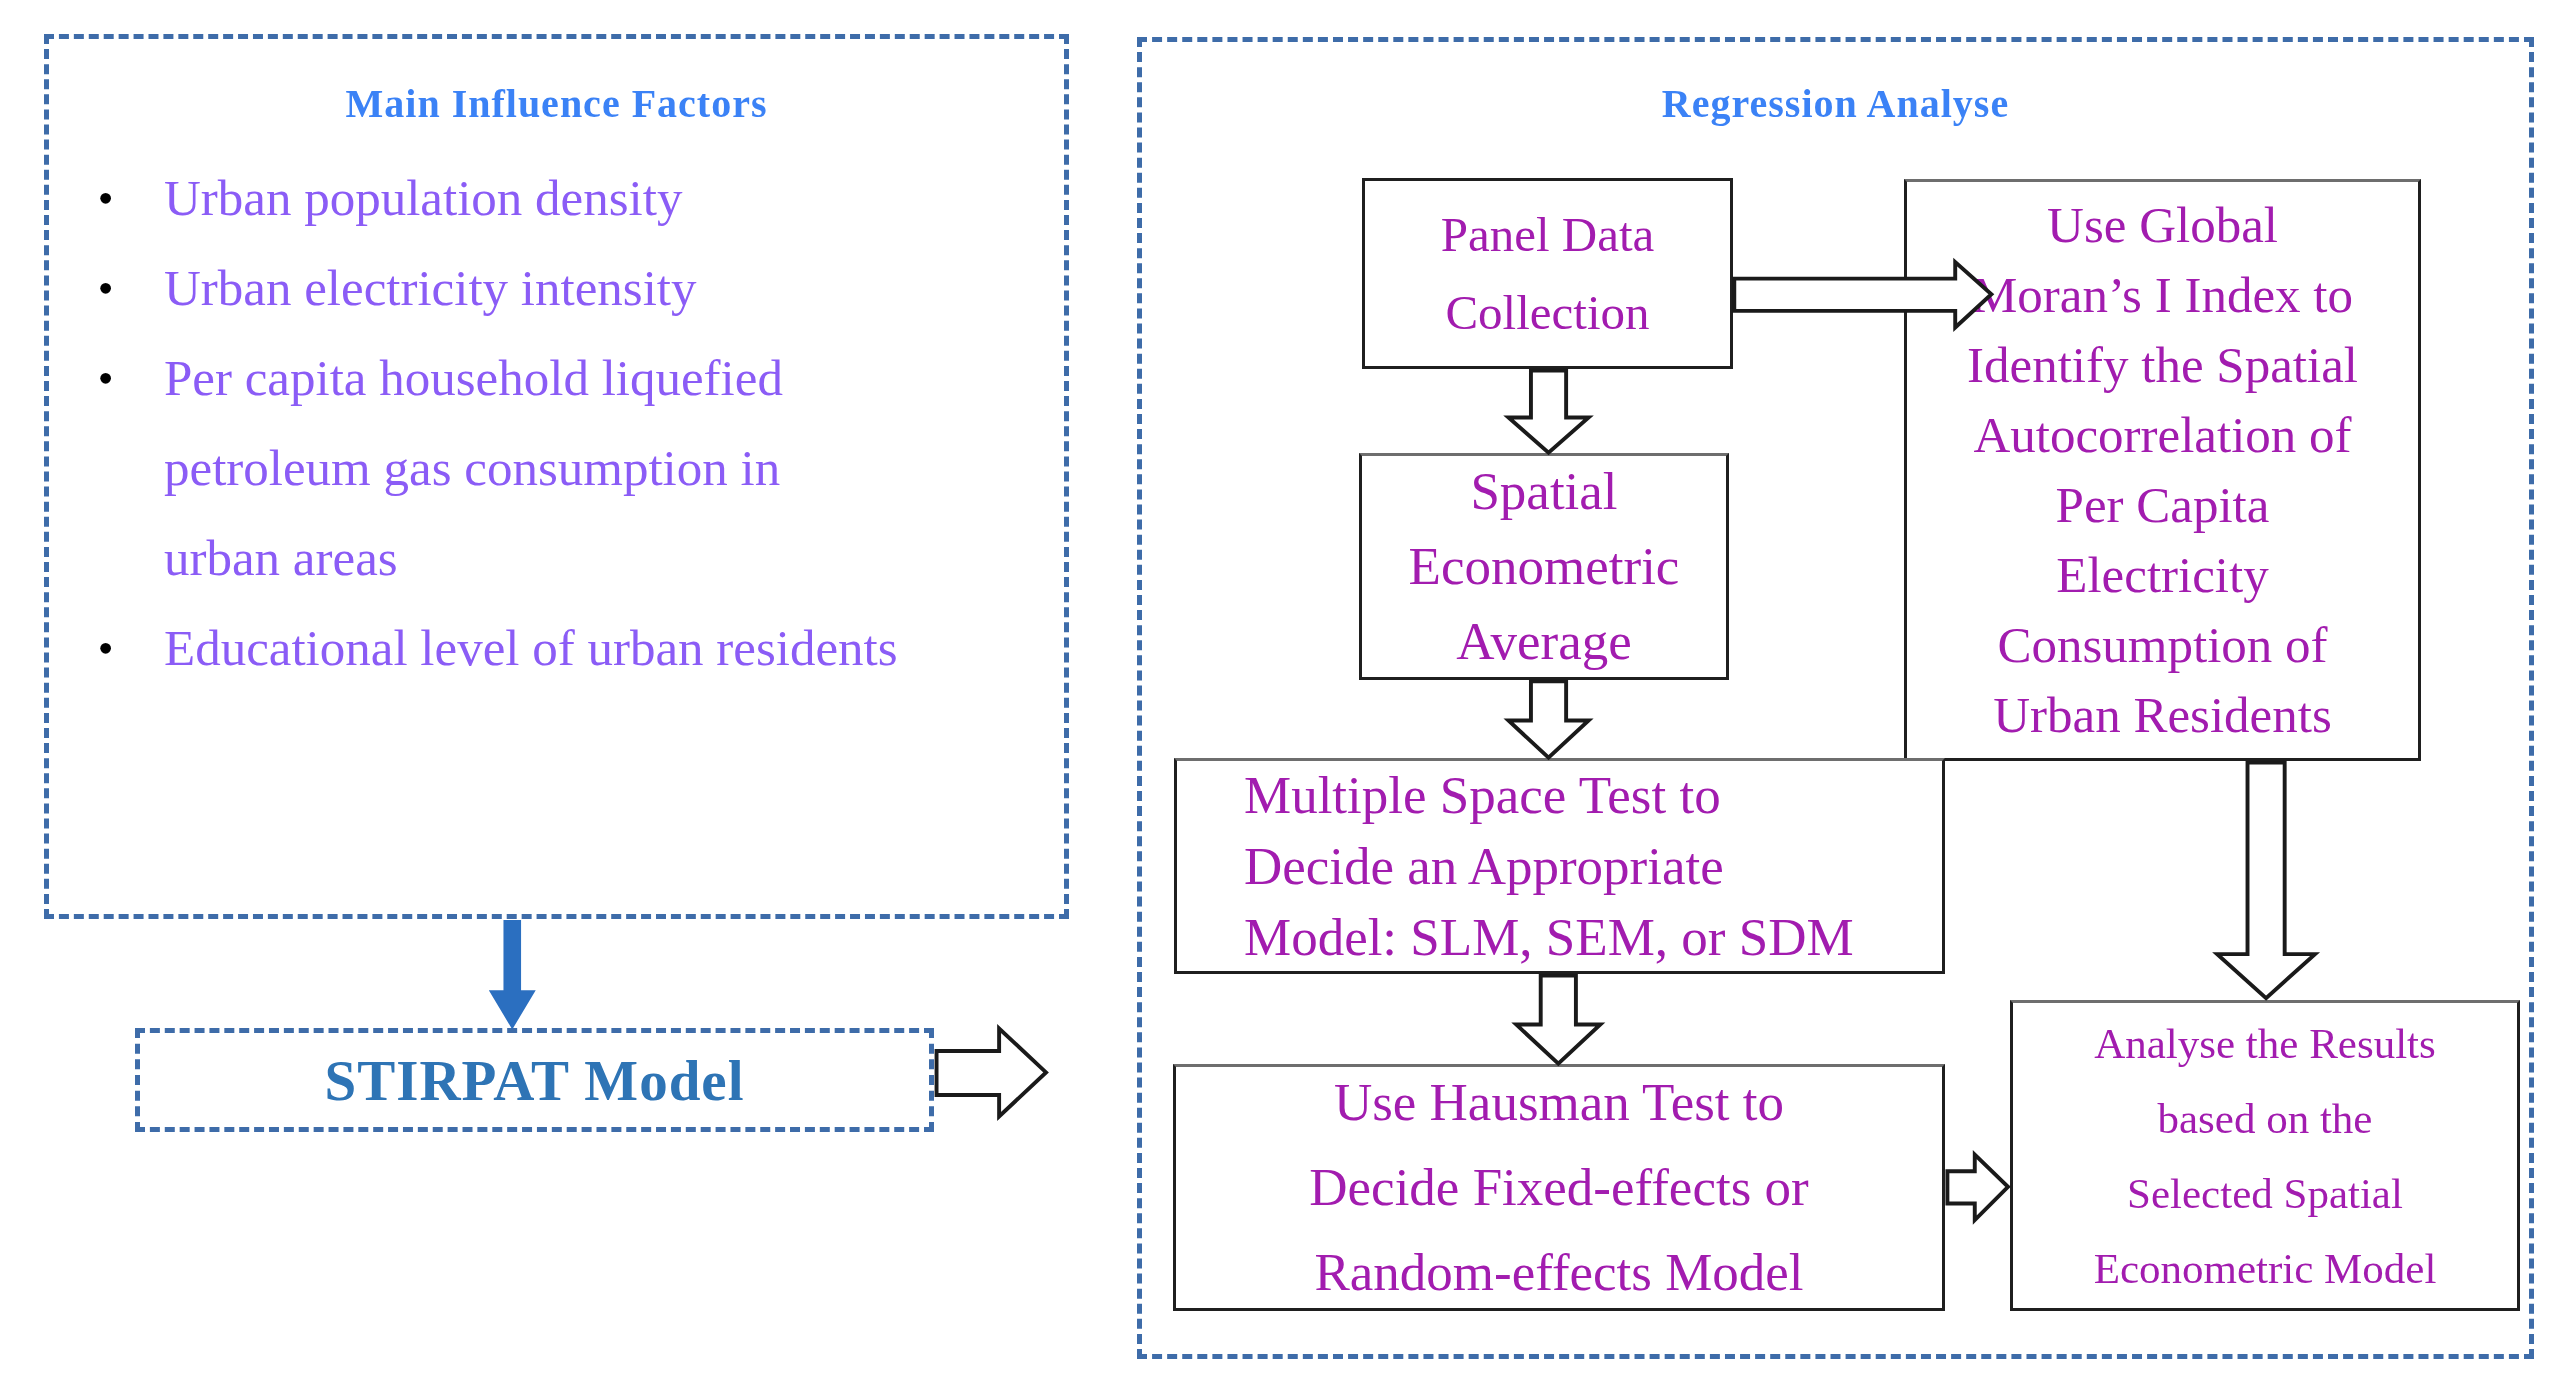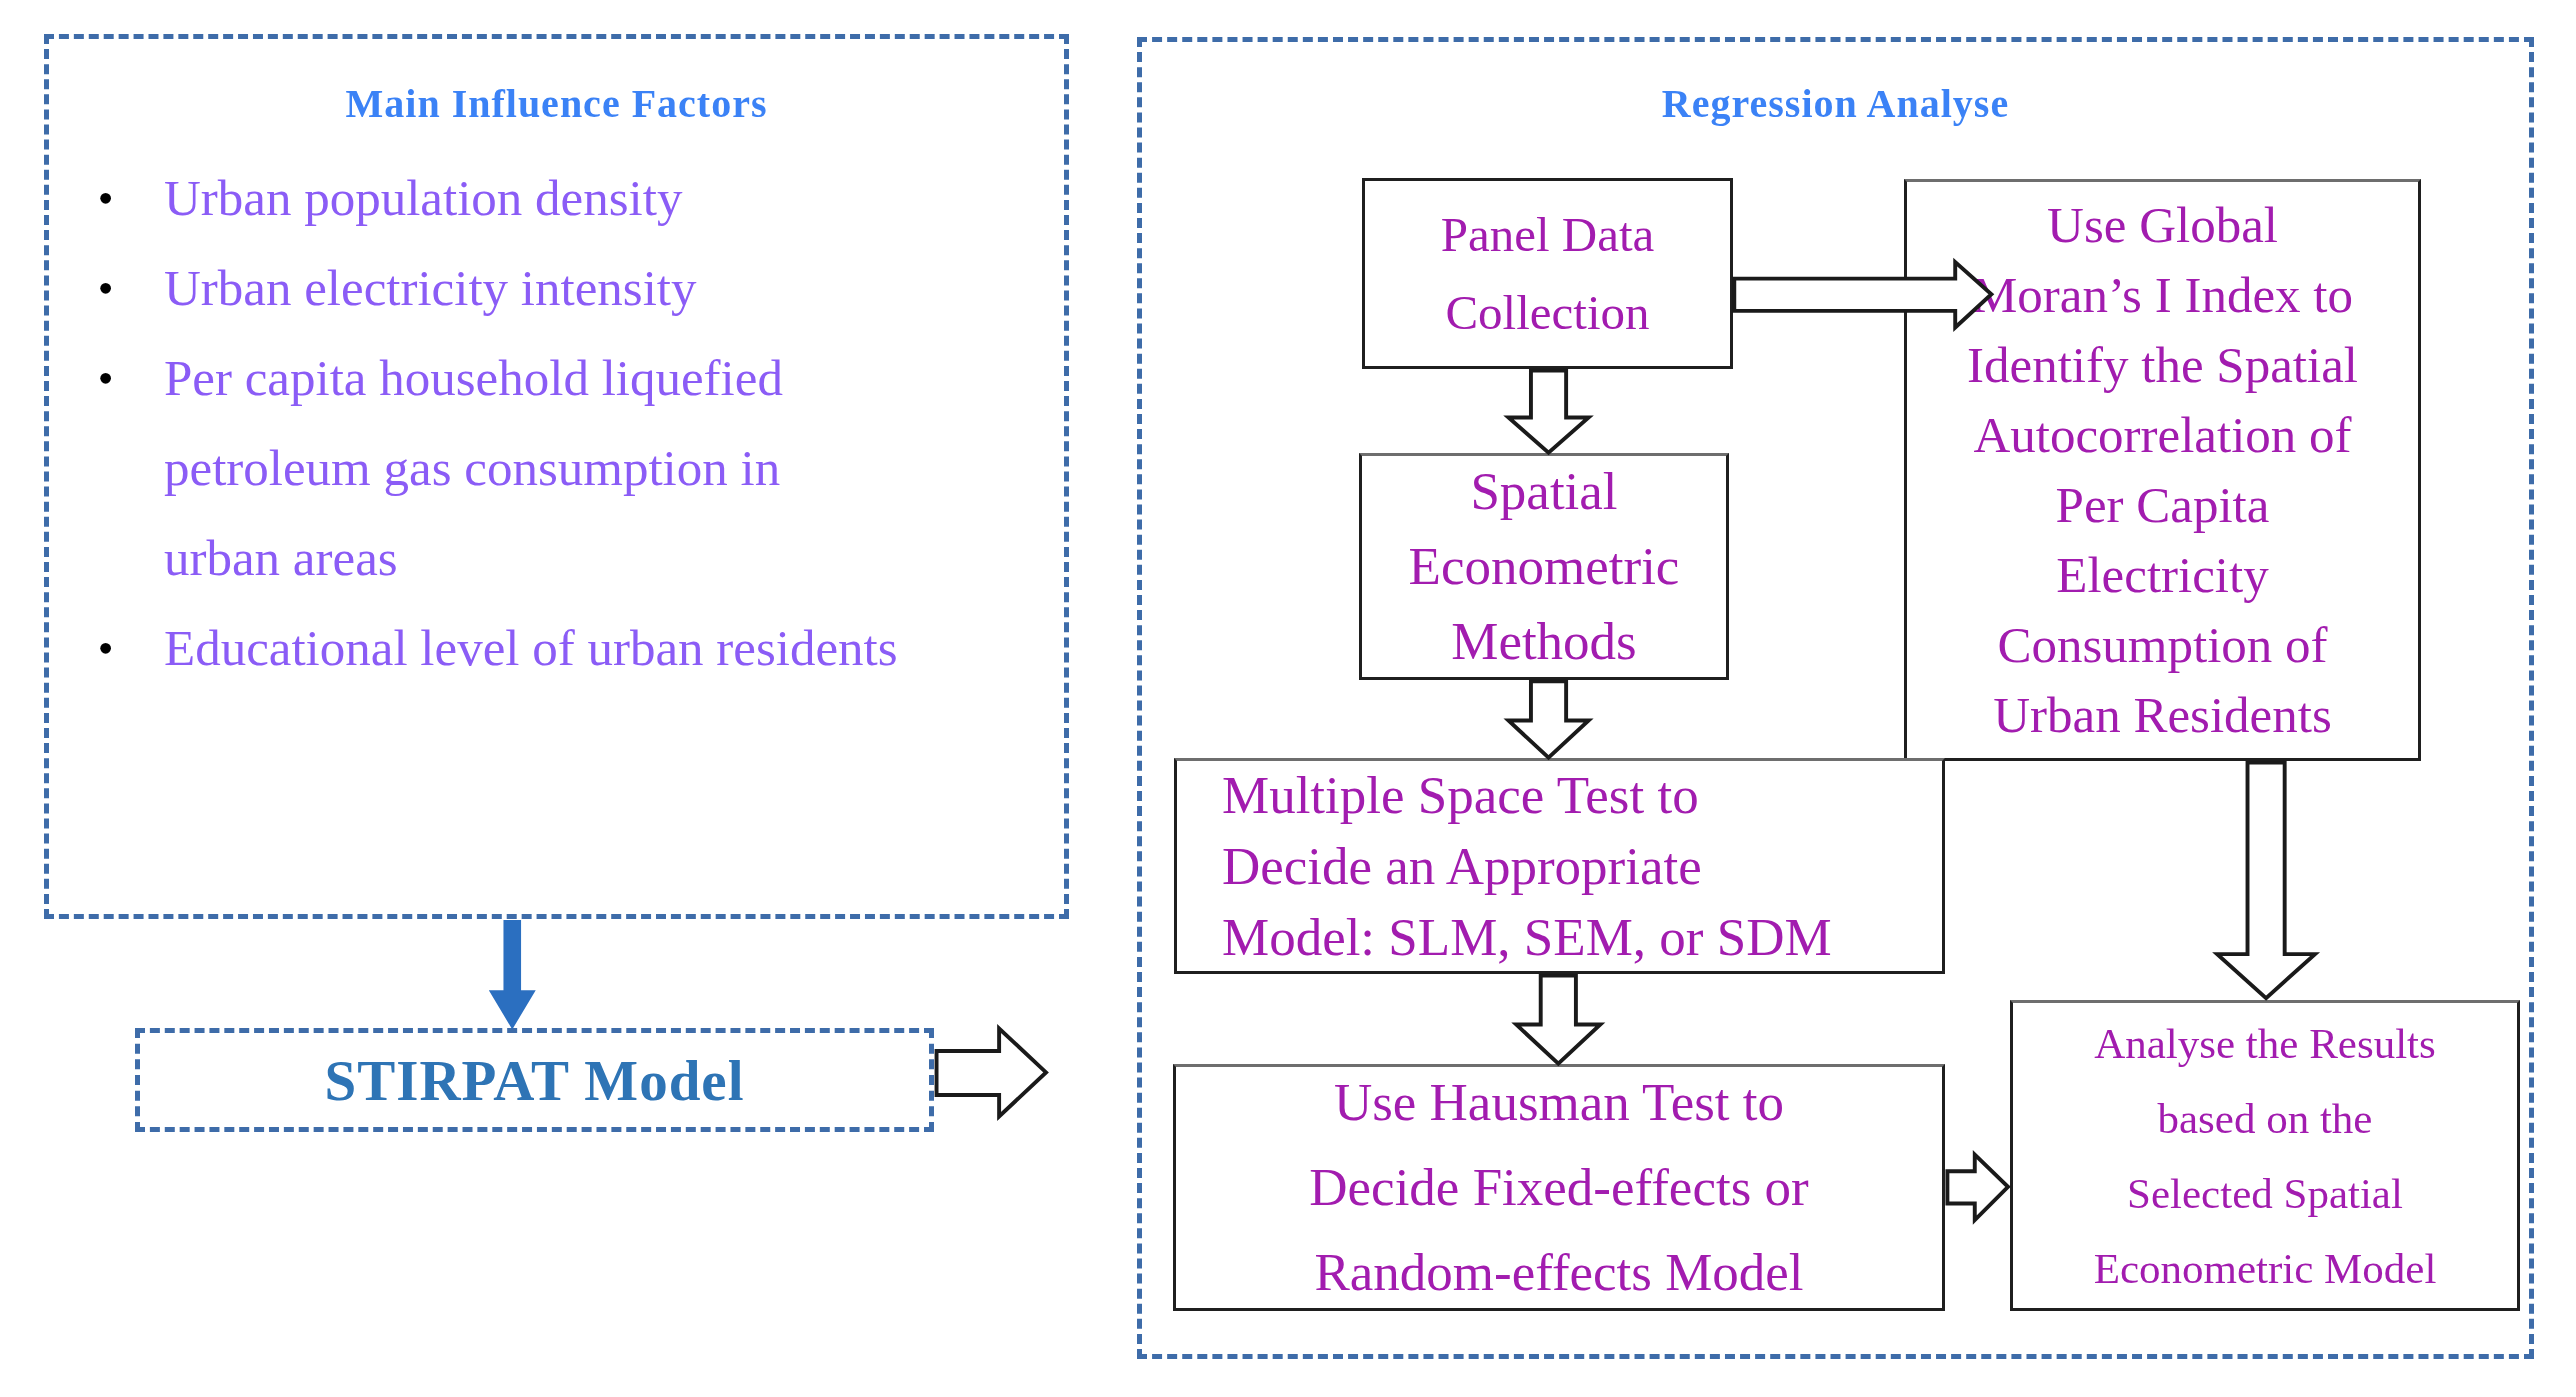--- a/index.html
+++ b/index.html
@@ -37,21 +37,21 @@
   .fbox {
     position:absolute; box-sizing:border-box; background:#ffffff;
     border:3.9px solid #1f1f1f; border-top-color:#6e6e6e;
     display:flex; align-items:center; justify-content:center;
     text-align:center; white-space:pre-line; color:#a21caf;
   }
   .b-panel-data { left:1362px; top:178px;  width:371px; height:191px; font-size:49px; line-height:78px; border-top-color:#1f1f1f; }
   .b-moran      { left:1904px; top:179px;  width:517px; height:582px; font-size:51px; line-height:70px; }
   .b-spatial    { left:1359px; top:453px;  width:370px; height:227px; font-size:53px; line-height:75px; }
   .b-space-test { left:1174px; top:758px;  width:771px; height:216px; font-size:53px; line-height:71px;
-                  justify-content:flex-start; text-align:left; padding-left:45px; }
+                  justify-content:flex-start; text-align:left; padding-left:67px; }
   .b-hausman    { left:1173px; top:1064px; width:772px; height:247px; font-size:53px; line-height:85px; }
   .b-analyse    { left:2010px; top:1000px; width:510px; height:311px; font-size:43px; line-height:75px; }
   .arrow-layer { position:absolute; left:0; top:0; width:2576px; height:1398px; pointer-events:none; }
 </style>
 </head>
 <body>
 
 <div class="canvas">
 
   <div class="dashed-panel" style="left:44px; top:34px; width:1025px; height:885px;"></div>
@@ -82,21 +82,21 @@
 Moran’s I Index to
 Identify the Spatial
 Autocorrelation of
 Per Capita
 Electricity
 Consumption of
 Urban Residents</div>
 
   <div class="fbox b-spatial">Spatial
 Econometric
-Methods</div>
+Average</div>
 
   <div class="fbox b-space-test">Multiple Space Test to
 Decide an Appropriate
 Model: SLM, SEM, or SDM</div>
 
   <div class="fbox b-hausman">Use Hausman Test to
 Decide Fixed-effects or
 Random-effects Model</div>
 
   <div class="fbox b-analyse">Analyse the Results

